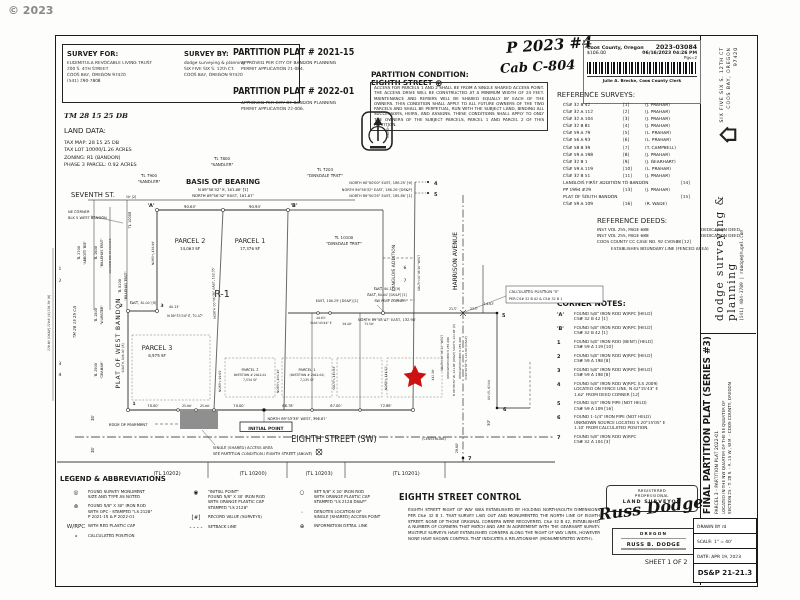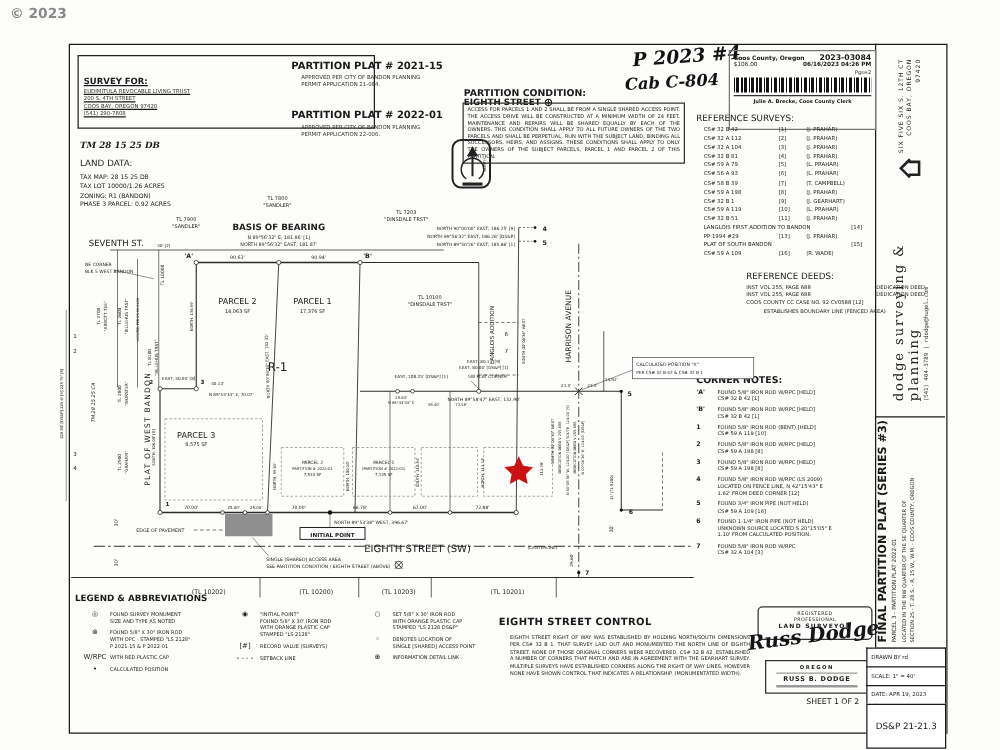--- a/index.html
+++ b/index.html
@@ -5,21 +5,21 @@
   html,body{margin:0;padding:0;}
   body{width:800px;height:600px;position:relative;background:#fdfdfb;font-family:"DejaVu Sans",sans-serif;color:#1a1a1a;overflow:hidden;}
   .abs{position:absolute;}
   .pre{white-space:pre-line;}
   .sheet{left:55px;top:35px;width:701px;height:550px;border:1.4px solid #1a1a1a;}
   .vstrip{left:700px;top:35px;height:550px;border-left:1px solid #1a1a1a;}
   .hdiv1{left:700px;top:333px;width:56px;border-top:1px solid #1a1a1a;}
   .hdiv2{left:700px;top:518px;width:56px;border-top:1px solid #1a1a1a;}
   .wm{left:8px;top:4px;font-size:11px;color:#8a8a8a;font-weight:bold;}
   
-  .svbox{left:62px;top:44px;width:238px;height:59px;border:1.1px solid #222;display:flex;padding:16px 4px;box-sizing:border-box;gap:6px;text-decoration:underline;}
+  .svbox{left:62px;top:44px;width:238px;height:59px;border:1.1px solid #222;display:flex;padding:5px 4px;box-sizing:border-box;gap:6px;}
   .svcol{width:50%;}
   .svtitle{font-size:6.8px;font-weight:bold;margin-bottom:2px;}
   .svline{font-size:4.3px;line-height:6px;color:#333;}
   
   .pp1t{left:233px;top:48px;font-size:8px;font-weight:bold;}
   .pp1s{left:241px;top:60px;font-size:4.3px;line-height:5.6px;color:#333;}
   .pp2t{left:233px;top:87px;font-size:8px;font-weight:bold;}
   .pp2s{left:241px;top:100px;font-size:4.3px;line-height:5.6px;color:#333;}
   
   .cndt{left:371px;top:70px;font-size:7.5px;font-weight:bold;}
@@ -74,21 +74,21 @@
   .firmname{font-family:"DejaVu Serif",serif;font-size:10.5px;letter-spacing:1.5px;color:#222;}
   .firmcontact{font-size:4.6px;font-family:"DejaVu Sans Mono",monospace;margin-top:2px;color:#333;}
   .firmaddr{text-align:right;font-size:4.8px;letter-spacing:0.8px;line-height:7px;color:#222;}
   .rottitle{left:700px;top:335px;width:181px;height:56px;transform-origin:0 0;transform:rotate(-90deg) translateX(-181px);padding:2px 2px;box-sizing:border-box;}
   .tmain{font-size:9px;font-weight:bold;white-space:nowrap;}
   .tsub1{font-size:4.6px;margin-top:2px;white-space:nowrap;}
   .tsub{font-size:4.1px;margin-top:1.5px;white-space:nowrap;}
   
   .fields{left:693px;top:518px;width:64px;}
   .frow{border:1px solid #1a1a1a;border-bottom:none;height:15px;display:flex;align-items:center;padding-left:3px;font-size:4.4px;box-sizing:border-box;background:#fff;}
-  .frow:last-child{border-bottom:1px solid #1a1a1a;height:36px;font-size:7px;justify-content:center;padding-left:0;}
+  .frow:last-child{border-bottom:1px solid #1a1a1a;height:20px;font-size:7px;justify-content:center;padding-left:0;font-weight:bold;}
   
   .lgt{left:60px;top:475px;font-size:7px;font-weight:bold;}
   .lgc{top:489px;}
   .lgc1{left:64px;width:118px;}
   .lgc2{left:184px;width:104px;}
   .lgc3{left:290px;width:106px;}
   .lgi{display:flex;margin-bottom:4px;}
   .lgs{width:24px;flex:none;font-size:5.5px;text-align:center;}
   .lgx{font-size:4px;line-height:5.2px;color:#222;}
   
@@ -110,20 +110,26 @@
 <div class="abs hdiv1"></div>
 <div class="abs hdiv2"></div>
 
 <div class="abs svbox">
   <div class="svcol">
     <div class="svtitle">SURVEY FOR:</div>
     <div class="svline">EUDIMITULA REVOCABLE LIVING TRUST</div>
     <div class="svline">200 S. 4TH STREET</div>
     <div class="svline">COOS BAY, OREGON 97420</div>
     <div class="svline">(541) 290-7808</div>
+  </div>
+  <div class="svcol">
+    <div class="svtitle">SURVEY BY:</div>
+    <div class="svline">dodge surveying &amp; planning</div>
+    <div class="svline">SIX FIVE SIX S. 12th CT.</div>
+    <div class="svline">COOS BAY, OREGON 97420</div>
   </div>
 </div>
 
 <div class="abs pp1t">PARTITION PLAT # 2021-15</div>
 <div class="abs pp1s">
   <div>APPROVED PER CITY OF BANDON PLANNING</div>
   <div>PERMIT APPLICATION 21-084.</div>
 </div>
 <div class="abs pp2t">PARTITION PLAT # 2022-01</div>
 <div class="abs pp2s">

